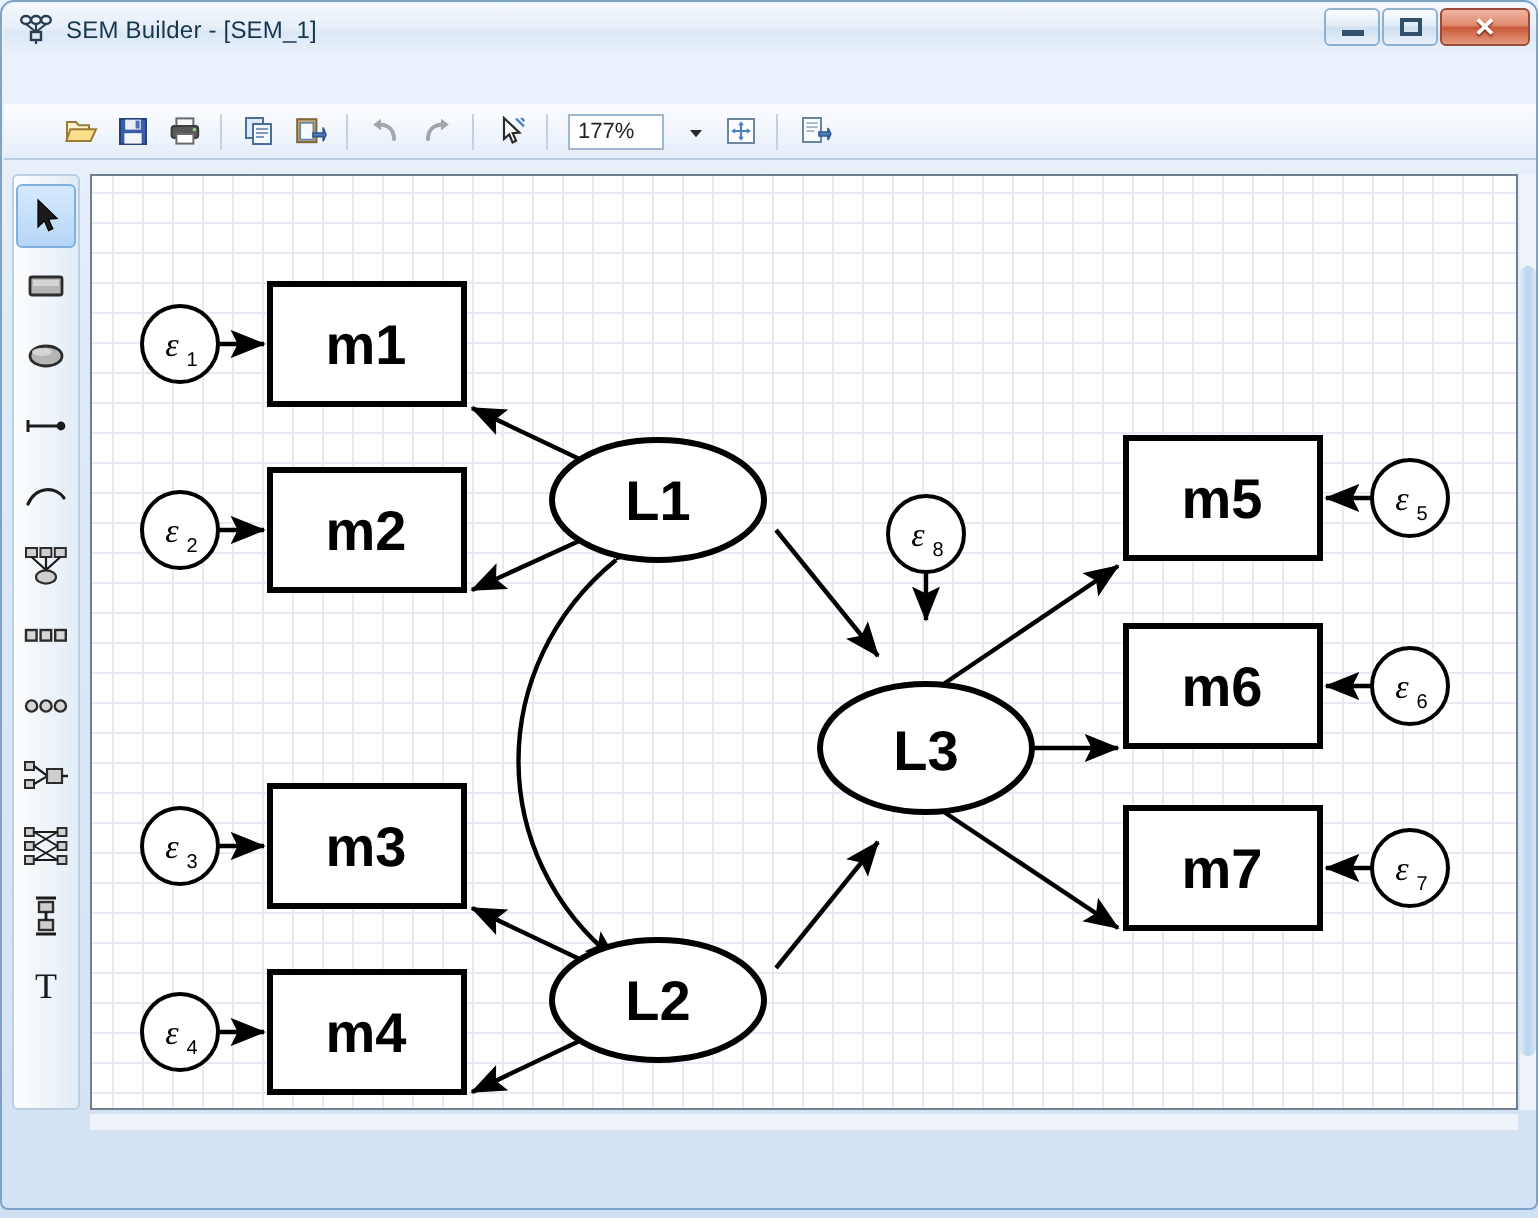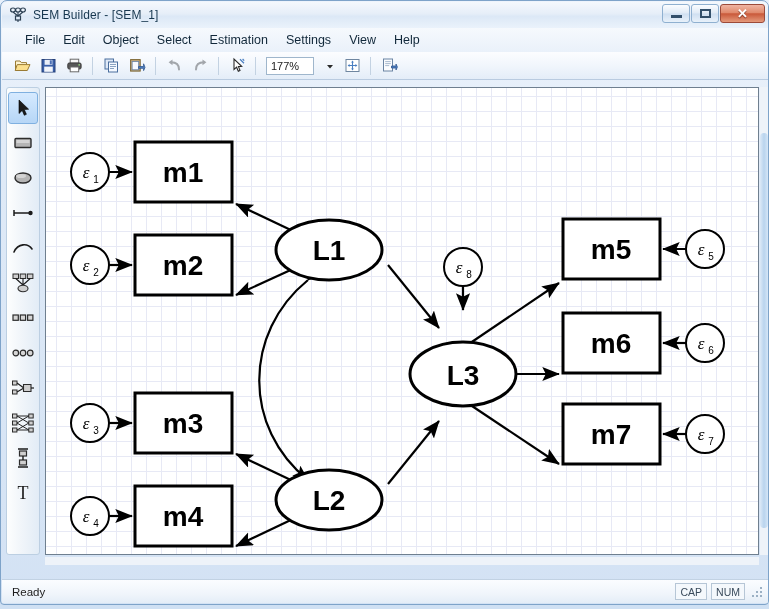--- a/index.html
+++ b/index.html
@@ -114,21 +114,21 @@
   
   .toolbar {
     position: absolute;
     left: 1px; top: 51px;
     width: 767px; height: 28px;
     box-sizing: border-box;
     background: linear-gradient(180deg,#fcfdff 0%, #f1f6fc 50%, #e4edf8 100%);
     border-bottom: 1px solid #b9cbe0;
     display: flex;
     align-items: center;
-    padding-left: 8px;
+    padding-left: 26px;
     gap: 2px;
   }
   .tb-btn {
     width: 22px; height: 22px;
     display: flex; align-items: center; justify-content: center;
     border-radius: 3px;
     border: 1px solid transparent;
   }
   .tb-sep {
     width: 1px; height: 18px;
@@ -314,30 +314,20 @@
         </div>
         <div class="winbtn">
           <div class="glyph-max"></div>
         </div>
         <div class="winbtn close">
           <div class="glyph-close">✕</div>
         </div>
       </div>
     </div>
 
-    <div class="menubar">
-      <div class="menu-item">File</div>
-      <div class="menu-item">Edit</div>
-      <div class="menu-item">Object</div>
-      <div class="menu-item">Select</div>
-      <div class="menu-item">Estimation</div>
-      <div class="menu-item">Settings</div>
-      <div class="menu-item">View</div>
-      <div class="menu-item">Help</div>
-    </div>
 
     <div class="toolbar">
       <div class="tb-btn">
         <svg width="17" height="17" viewBox="0 0 17 17">
           <path d="M1.5 13.5 L1.5 4 L6 4 L7.3 5.6 L12.5 5.6 L12.5 7.5" fill="#fdf3d0" stroke="#9a7b34" stroke-width="1"></path>
           <path d="M3.2 7.6 L16 7.6 L13.3 13.5 L1.2 13.5 Z" fill="#fbdf8d" stroke="#9a7b34" stroke-width="1"></path>
         </svg>
       </div>
       <div class="tb-btn">
         <svg width="17" height="17" viewBox="0 0 17 17">
@@ -648,23 +638,15 @@
           </g>
         </g>
       </svg>
     </div>
 
     <div class="vscroll">
       <div class="thumb"></div>
     </div>
     <div class="hscroll"></div>
 
-    <div class="statusbar">
-      <div class="status-text">Ready</div>
-      <div class="status-right">
-        <div class="status-cell">CAP</div>
-        <div class="status-cell">NUM</div>
-        <div class="grip"></div>
-      </div>
-    </div>
 
   </div>
 </div>
 
 </body></html>

